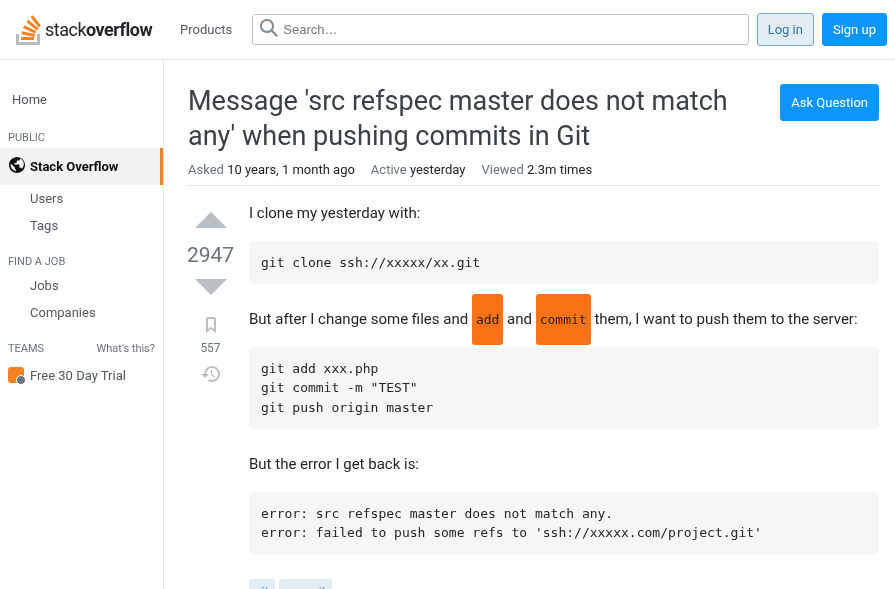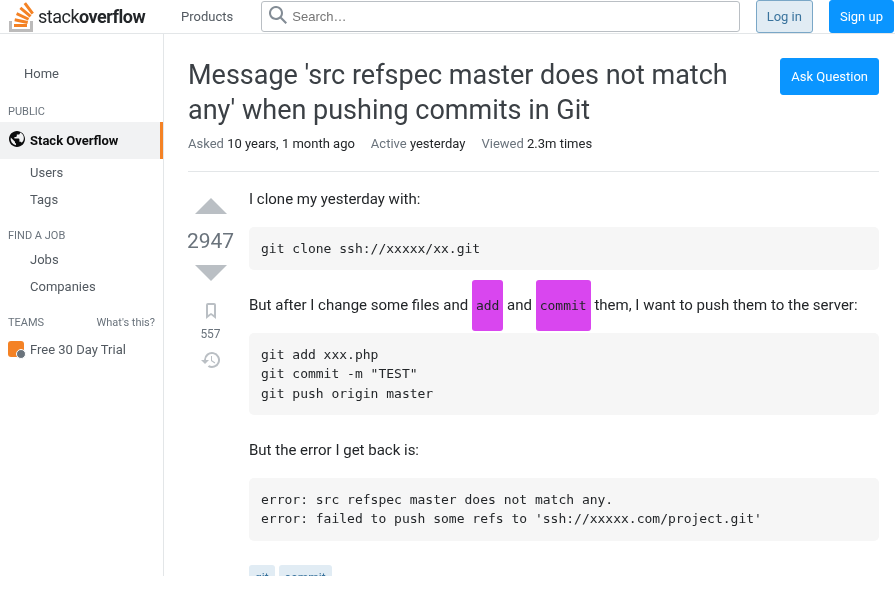--- a/index.html
+++ b/index.html
@@ -1,60 +1,60 @@
 <!DOCTYPE html>
 <html><head>
 <meta charset="utf-8">
 <style>
 *{box-sizing:border-box;margin:0;padding:0}
 body{font-family:-apple-system,BlinkMacSystemFont,"Segoe UI",Roboto,Arial,sans-serif;font-size:13px;color:#232629;width:895px;height:589px;overflow:hidden;background:#fff}
-.topbar{display:flex;align-items:center;height:34px;border-bottom:1px solid #e3e6e8;padding:0 1px;gap:16px}
+.topbar{display:flex;align-items:center;height:60px;border-bottom:1px solid #e3e6e8;padding:0 8px;gap:8px}
 .logo{display:flex;align-items:center;padding:0 8px;cursor:pointer}
 .logo-stack{width:25px;height:30px;position:relative;margin-right:4px}
 .logo-text{font-size:18px;letter-spacing:-0.5px}
 .logo-text b{font-weight:700}
 .nav-link{padding:6px 12px;color:#525960;font-size:13px;cursor:pointer;border-radius:15px}
 .search-wrap{flex:1;position:relative;display:flex;align-items:center}
 .search-icon{position:absolute;left:8px;color:#838c95}
 .search-input{width:100%;padding:7px 9px 7px 30px;border:1px solid #babfc4;border-radius:3px;font-size:13px}
 .btn{padding:8px 10px;font-size:13px;border-radius:3px;cursor:pointer;text-align:center}
 .btn-login{background:#e1ecf4;color:#39739d;border:1px solid #7aa7c7}
 .btn-signup{background:#0a95ff;color:#fff;border:1px solid #0a95ff}
 .btn-ask{background:#0a95ff;color:#fff;border:1px solid #0a95ff;font-size:13px;padding:10px}
 .main{display:flex;height:542px}
 .sidebar{width:164px;border-right:1px solid #e3e6e8;padding-top:24px;font-size:13px;color:#525960;flex-shrink:0}
 .side-item{display:flex;align-items:center;padding:8px 6px 8px 8px;cursor:pointer}
-.side-item.home{padding-left:24px}
+.side-item.home{padding-left:12px}
 .side-header{font-size:11px;color:#6a737c;padding:16px 0 4px 8px}
 .side-sub{padding:6px 8px 6px 30px;cursor:pointer}
 .side-item.active{background:#f1f2f3;font-weight:700;color:#0c0d0e;border-right:3px solid #f48225}
 .side-item .globe{margin-right:4px}
 .side-teams{display:flex;justify-content:space-between;align-items:center;padding:16px 8px 4px}
 .side-teams-lbl{font-size:11px;color:#6a737c}
 .side-teams-help{font-size:11px;color:#6a737c;cursor:pointer}
 .trial{display:flex;align-items:center;padding:8px;cursor:pointer}
 .trial-icon{width:16px;height:16px;background:#f48225;border-radius:3px;margin-right:6px;position:relative;flex-shrink:0}
 .trial-icon::after{content:"";position:absolute;width:8px;height:8px;background:#6a737c;border-radius:50%;bottom:-2px;right:-2px;border:1px solid #fff}
 .content{flex:1;padding:24px 16px 0 24px;overflow-y:auto}
 .qheader{display:flex;align-items:flex-start;gap:16px;margin-bottom:8px}
 .qtitle{font-size:27px;font-weight:400;color:#3b4045;line-height:1.3;flex:1}
-.qmeta{display:flex;gap:16px;padding-bottom:20px;border-bottom:1px solid #e3e6e8;margin-bottom:16px;font-size:13px}
+.qmeta{display:flex;gap:16px;padding-bottom:8px;border-bottom:1px solid #e3e6e8;margin-bottom:16px;font-size:13px}
 .qmeta-item{color:#6a737c}
 .qmeta-item span{color:#232629}
 .post{display:flex;gap:16px}
 .votecell{display:flex;flex-direction:column;align-items:center;width:45px;flex-shrink:0;color:#babfc4}
 .vote-arrow{cursor:pointer}
 .vote-count{font-size:21px;color:#6a737c;margin:2px 16px}
 .bookmark{margin-top:8px;color:#babfc4;cursor:pointer}
 .bookmark-count{font-size:12px;color:#6a737c;margin-top:4px}
 .history{margin-top:10px;color:#babfc4;cursor:pointer}
 .postbody{flex:1;font-size:15px;color:#232629;line-height:1.5}
 .postbody p{margin-bottom:16px}
 .codeblock{background:#f6f6f6;padding:12px;font-family:Consolas,Menlo,monospace;font-size:13px;margin-bottom:24px;overflow-x:auto;white-space:pre;border-radius:5px}
-.inline-code{background:#d946ef;padding:18px 4px;font-family:Consolas,Menlo,monospace;font-size:13px;border-radius:3px}
+.inline-code{background:#f97316;padding:18px 4px;font-family:Consolas,Menlo,monospace;font-size:13px;border-radius:3px}
 .tags{display:flex;gap:4px;margin-top:8px}
 .tag{background:#e1ecf4;color:#39739d;padding:4px 6px;font-size:12px;border-radius:3px;cursor:pointer}
 </style>
 </head>
 <body>
 
 <div class="topbar">
   <div class="logo">
     <span class="logo-stack">
       <svg width="25" height="30" viewBox="0 0 25 30">

